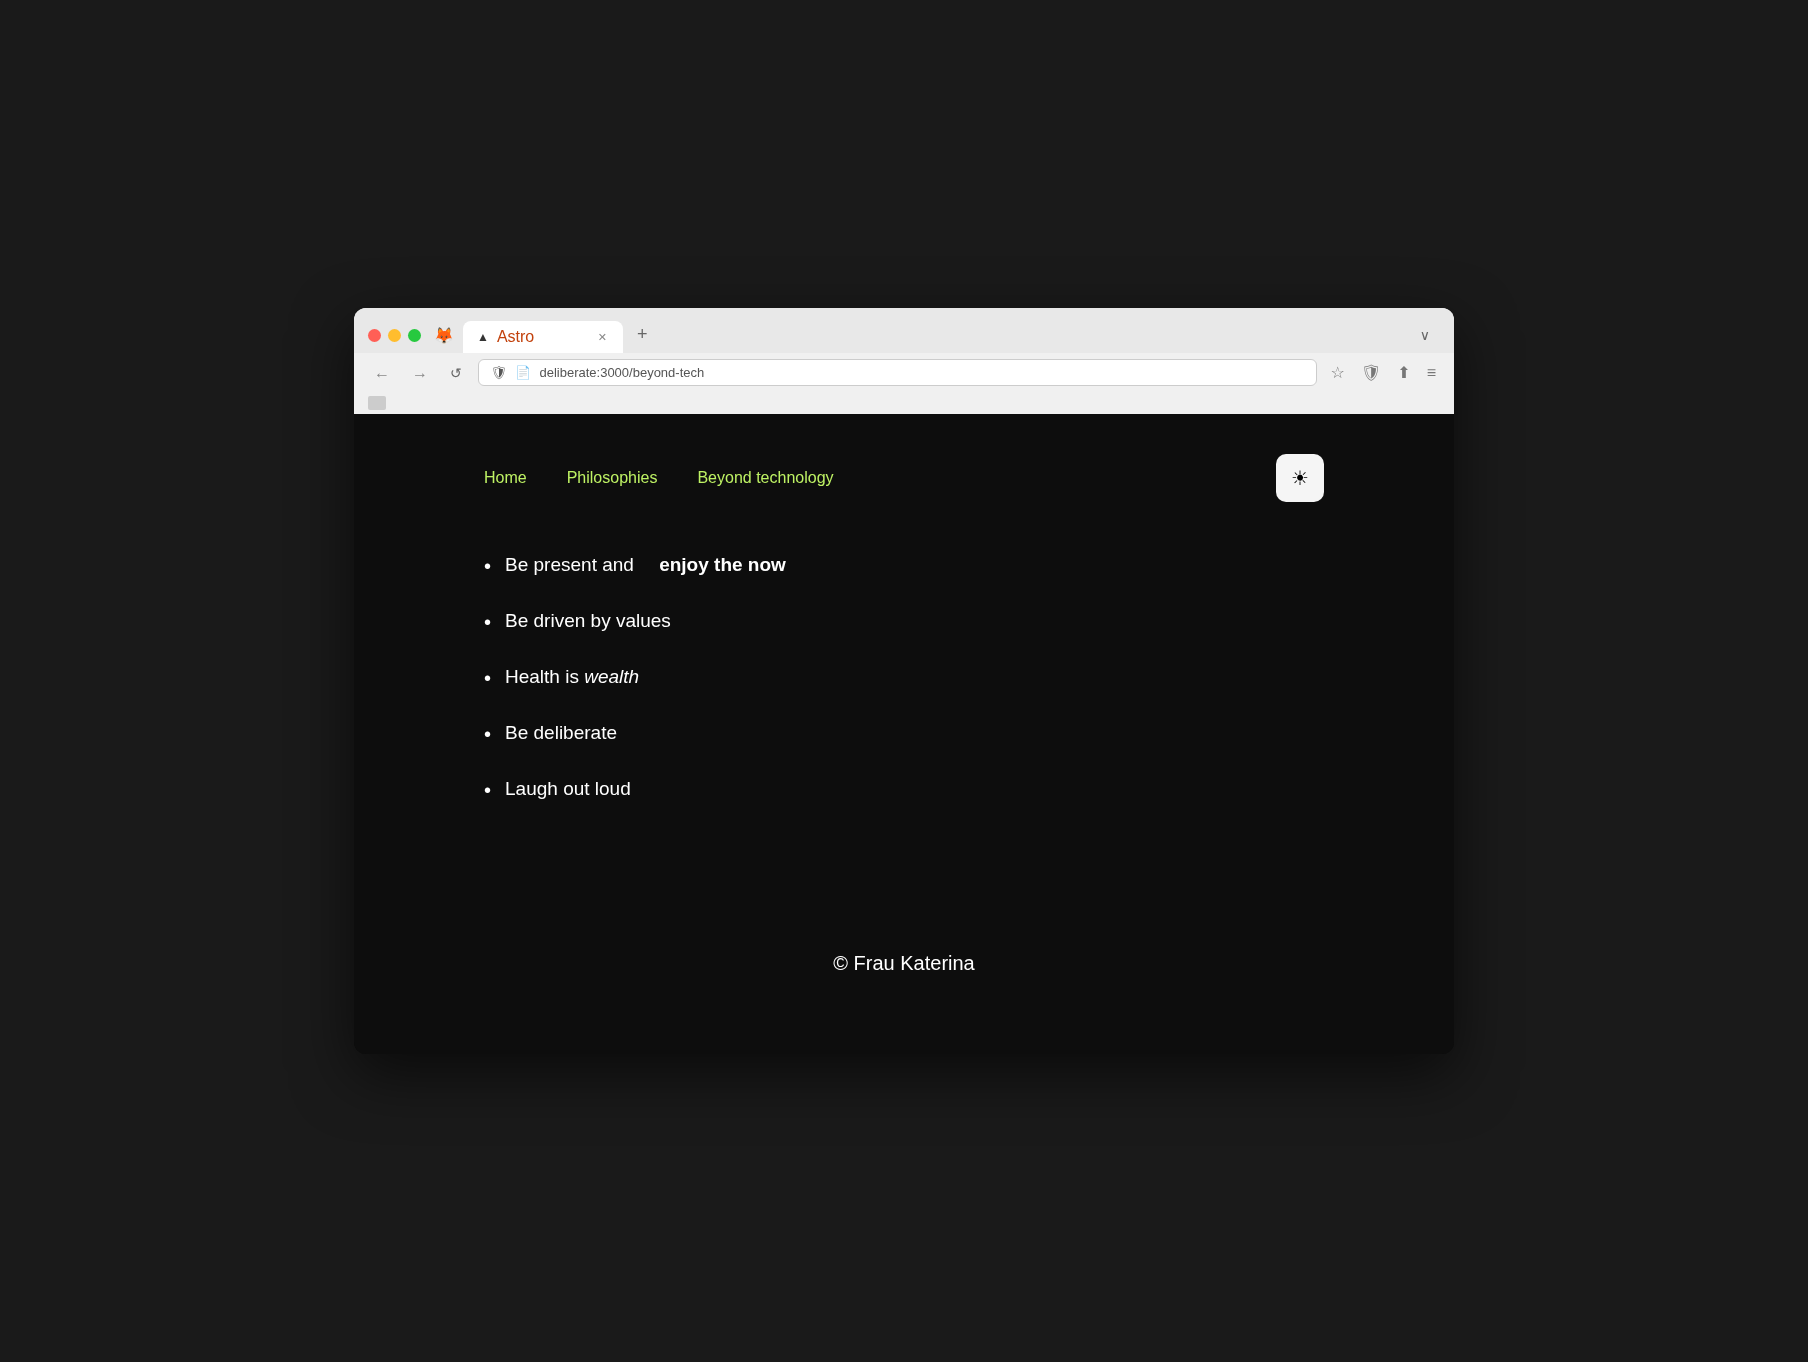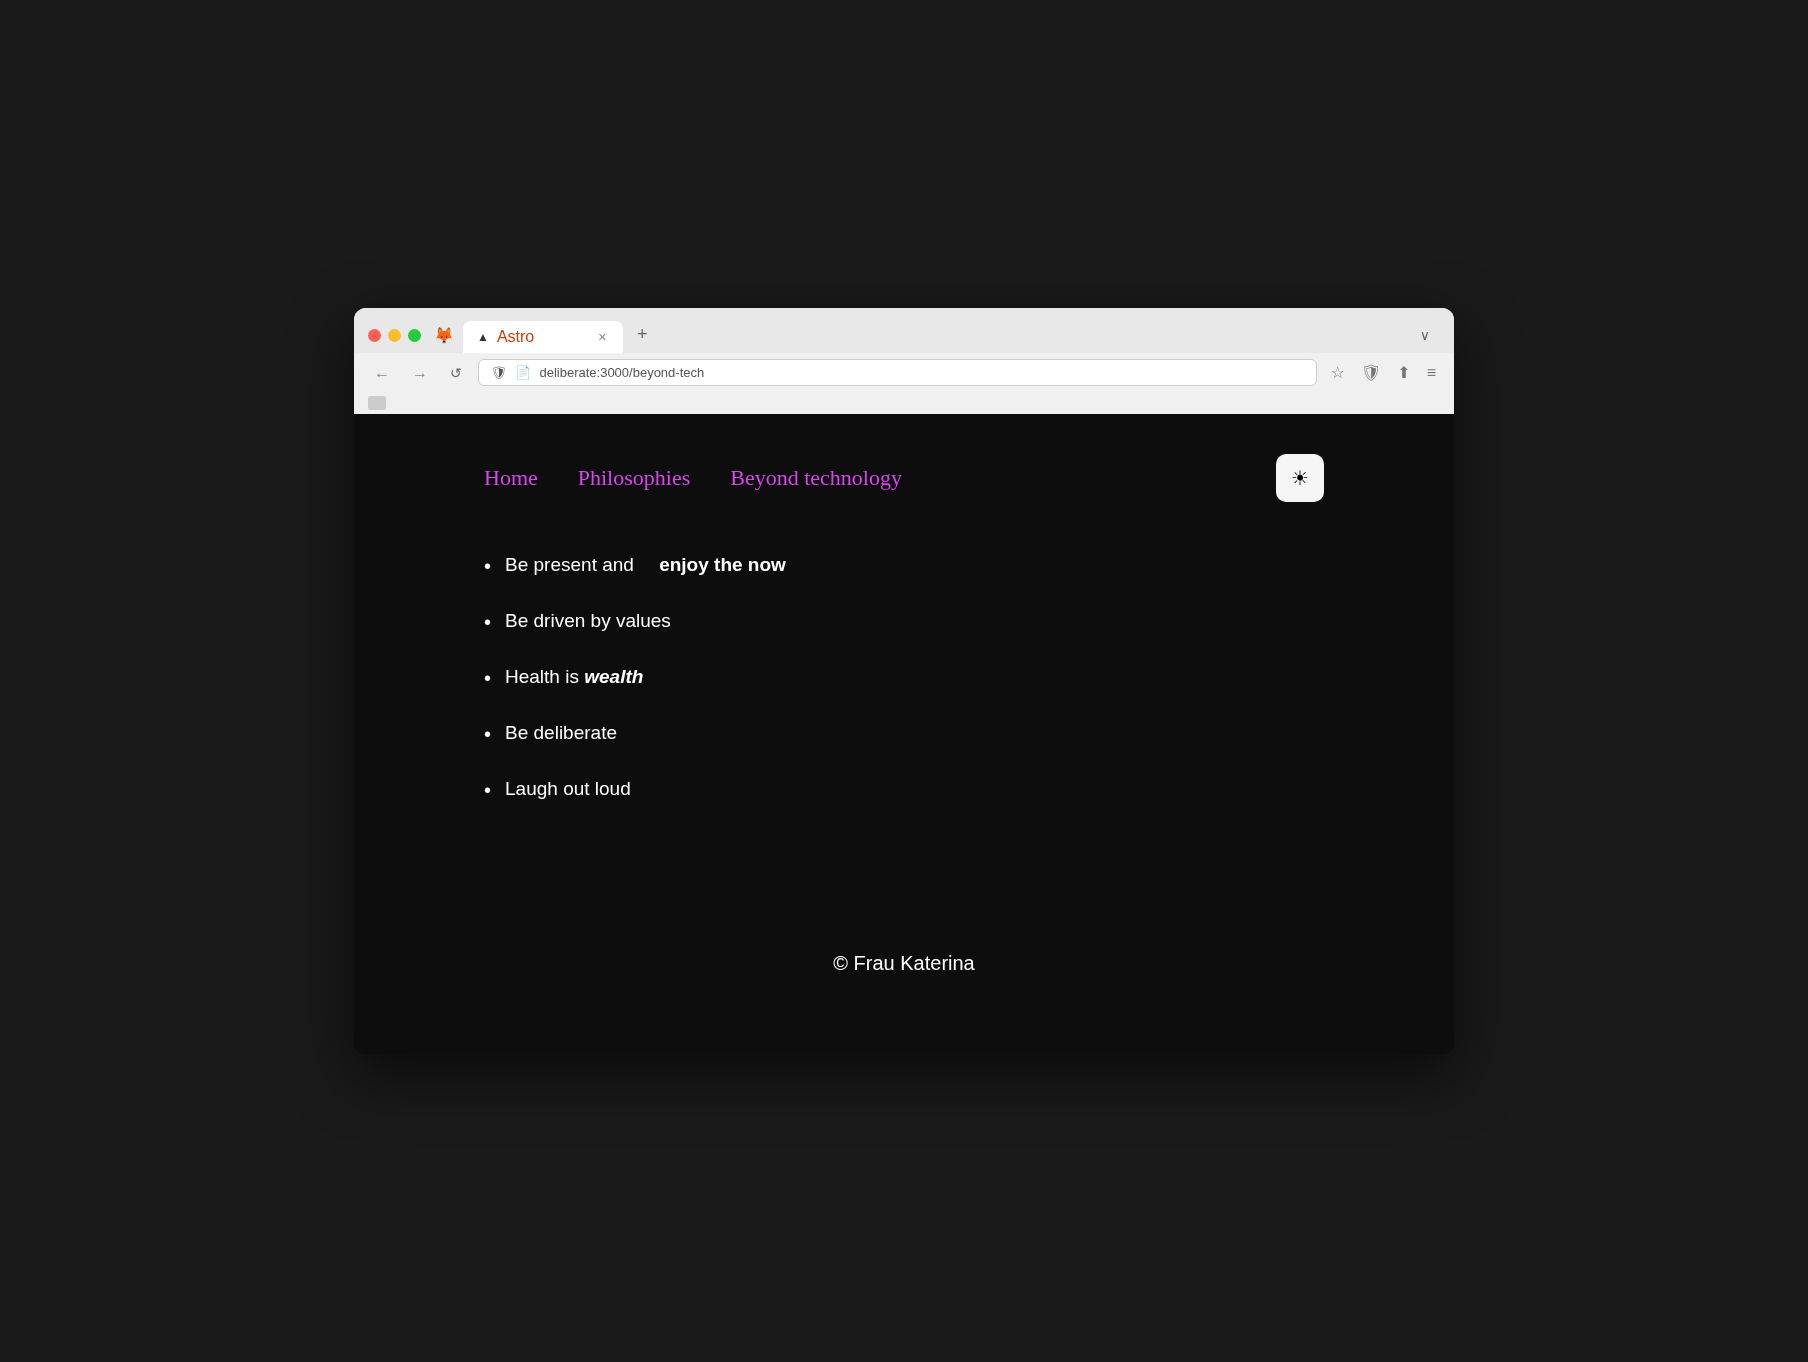--- a/index.html
+++ b/index.html
@@ -210,25 +210,24 @@
       gap: 0;
     }
 
     .nav-links {
       display: flex;
       gap: 40px;
       flex: 1;
     }
 
     .nav-link {
-      color: #d946ef;
+      color: #bef264;
       text-decoration: none;
-      font-size: 22px;
+      font-size: 16px;
       font-weight: 400;
-      font-family: Liberation Serif, serif;
     }
 
     .theme-toggle {
       background: #f5f5f5;
       border: none;
       border-radius: 10px;
       width: 48px;
       height: 48px;
       display: flex;
       align-items: center;
@@ -262,21 +261,21 @@
       font-size: 20px;
       line-height: 1.4;
       flex-shrink: 0;
     }
 
     .li-text {
       line-height: 1.4;
     }
 
     .bold-text { font-weight: 700; margin-left: 20px; }
-    .italic-text { font-style: italic; font-weight: 700; }
+    .italic-text { font-style: italic; font-weight: 400; }
 
     
     .site-footer {
       text-align: center;
       padding: 60px 0 40px 0;
       color: #ffffff;
       font-size: 20px;
       font-weight: 500;
     }
   </style>

